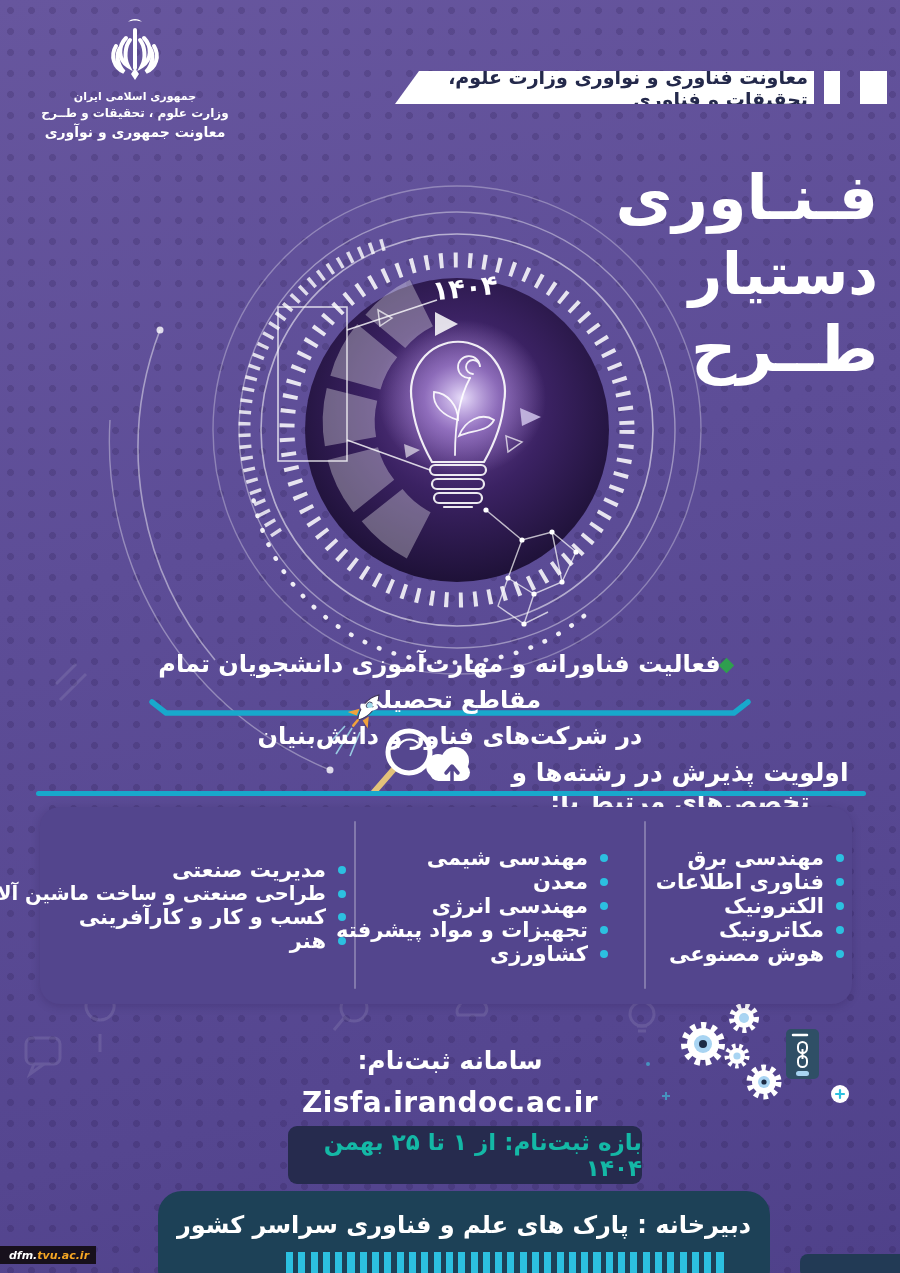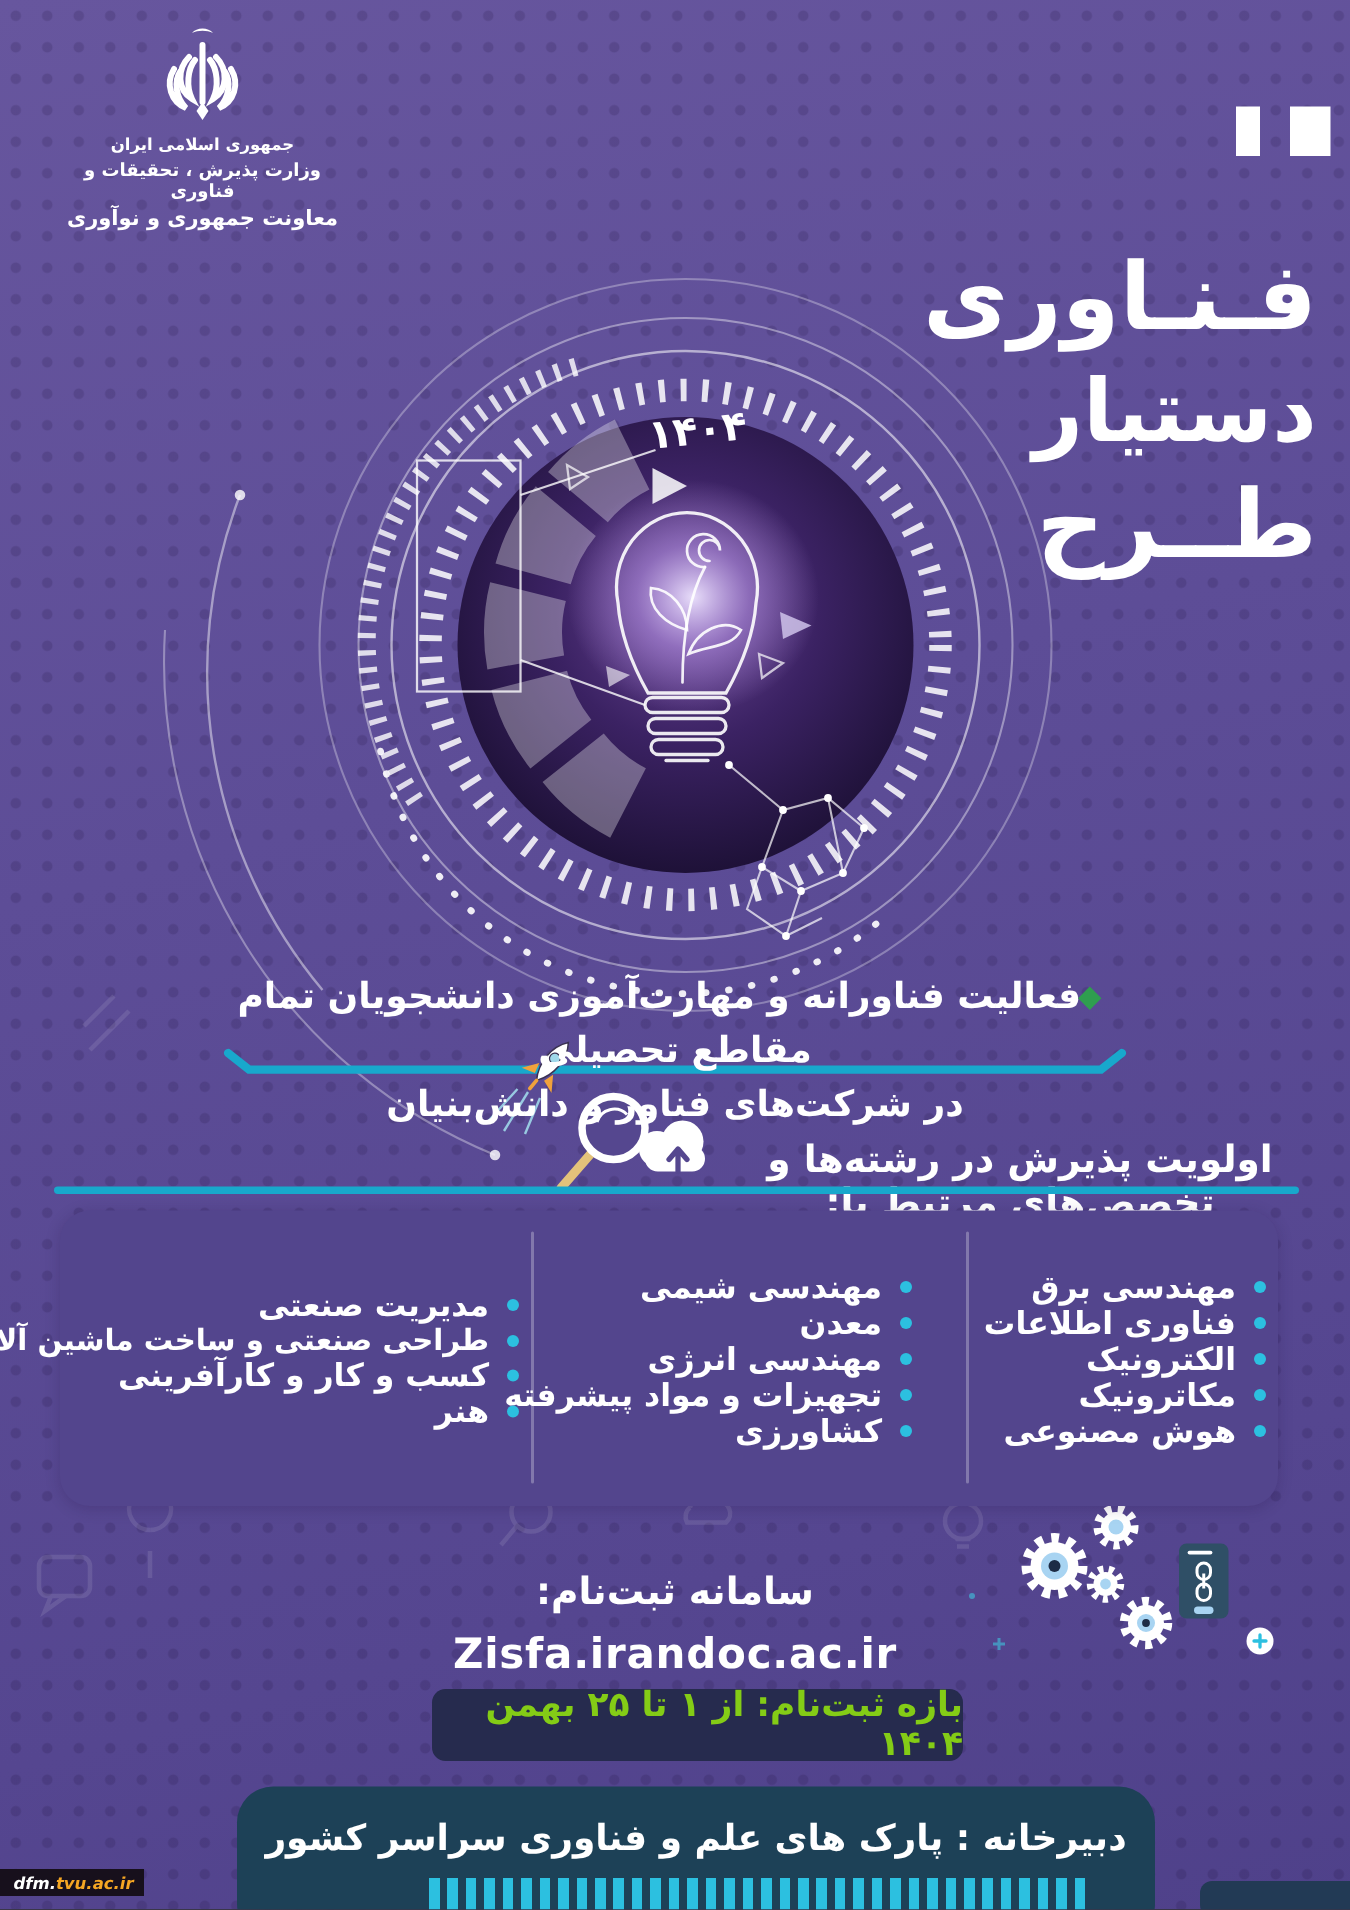--- a/index.html
+++ b/index.html
@@ -48,22 +48,22 @@
   .col-1{right:8px;width:186px;}
   .col-2{right:244px;width:264px;}
   .col-3{right:506px;width:298px;}
   .vdiv{position:absolute;top:14px;height:168px;width:2px;background:rgba(255,255,255,.28);border-radius:1px;}
   .item{display:flex;align-items:center;color:#fff;font-size:21px;font-weight:700;white-space:nowrap;}
   .dot{width:8px;height:8px;border-radius:50%;background:#2cc0e0;margin-left:12px;flex:0 0 auto;}
   
   .reg-label{left:250px;top:1046px;width:400px;text-align:center;color:#fff;font-weight:700;font-size:25px;}
   .reg-url{left:250px;top:1086px;width:400px;text-align:center;color:#fff;font-weight:700;font-size:28px;
            direction:ltr;letter-spacing:.5px;}
-  .date-banner{left:288px;top:1126px;width:354px;height:48px;background:#262b4e;border-radius:9px;
-               display:flex;align-items:center;justify-content:center;color:#84cc16;font-weight:700;font-size:23px;}
+  .date-banner{left:288px;top:1126px;width:354px;height:58px;background:#262b4e;border-radius:9px;
+               display:flex;align-items:center;justify-content:center;color:#14b8a6;font-weight:700;font-size:23px;}
   
   .footer-banner{left:158px;top:1171px;width:612px;height:102px;background:#1d4157;border-radius:24px;margin-top:20px;}
   .footer-text{position:absolute;top:20px;left:0;width:100%;text-align:center;color:#fff;font-weight:700;font-size:24px;}
   .barcode{position:absolute;left:128px;top:61px;width:440px;height:30px;
            background:repeating-linear-gradient(90deg,#2cc0e0 0 7px,transparent 7px 12.3px);}
   .corner-chip{left:800px;top:1254px;width:110px;height:24px;background:#223a55;border-radius:8px;}
   
   .watermark{left:0;top:1246px;height:18px;background:#17101c;display:flex;align-items:center;
              padding:0 7px 0 9px;direction:ltr;font-style:italic;font-weight:700;font-size:11px;}
   .wm-prefix{color:#fff;}
@@ -252,24 +252,25 @@
         <path d="M31 14 L31 52"></path>
         <path d="M22 22 C14 30 14 44 24 50 C20 42 21 30 26 24"></path>
         <path d="M40 22 C48 30 48 44 38 50 C42 42 41 30 36 24"></path>
         <path d="M12 30 C6 40 10 52 20 56 C13 49 12 38 16 32"></path>
         <path d="M50 30 C56 40 52 52 42 56 C49 49 50 38 46 32"></path>
       </g>
       <path d="M24 6 C27 2 35 2 38 6 C34 4 28 4 24 6 Z" fill="#fff"></path>
       <path d="M31 52 L27 58 L31 64 L35 58 Z" fill="#fff"></path>
     </svg>
     <div class="emblem-line1 fa">جمهوری اسلامی ایران</div>
-    <div class="emblem-line2 fa">وزارت پذیرش ، تحقیقات و فناوری</div>
+    <div class="emblem-line2 fa">وزارت علوم ، تحقیقات و طــرح</div>
     <div class="emblem-line3 fa">معاونت جمهوری و نوآوری</div>
   </div>
 
+  <div class="abs top-banner fa">معاونت فناوری و نوآوری وزارت علوم، تحقیقات و فناوری</div>
   <div class="abs wblock" style="left:824px;width:16px;"></div>
   <div class="abs wblock" style="left:860px;width:27px;"></div>
 
   <div class="abs hero-title">
     <div class="t1 fa">فـنـاوری</div>
     <div class="t2 fa">دستیار</div>
     <div class="t3 fa">طــرح</div>
   </div>
   <div class="abs year fa">۱۴۰۴</div>
 

